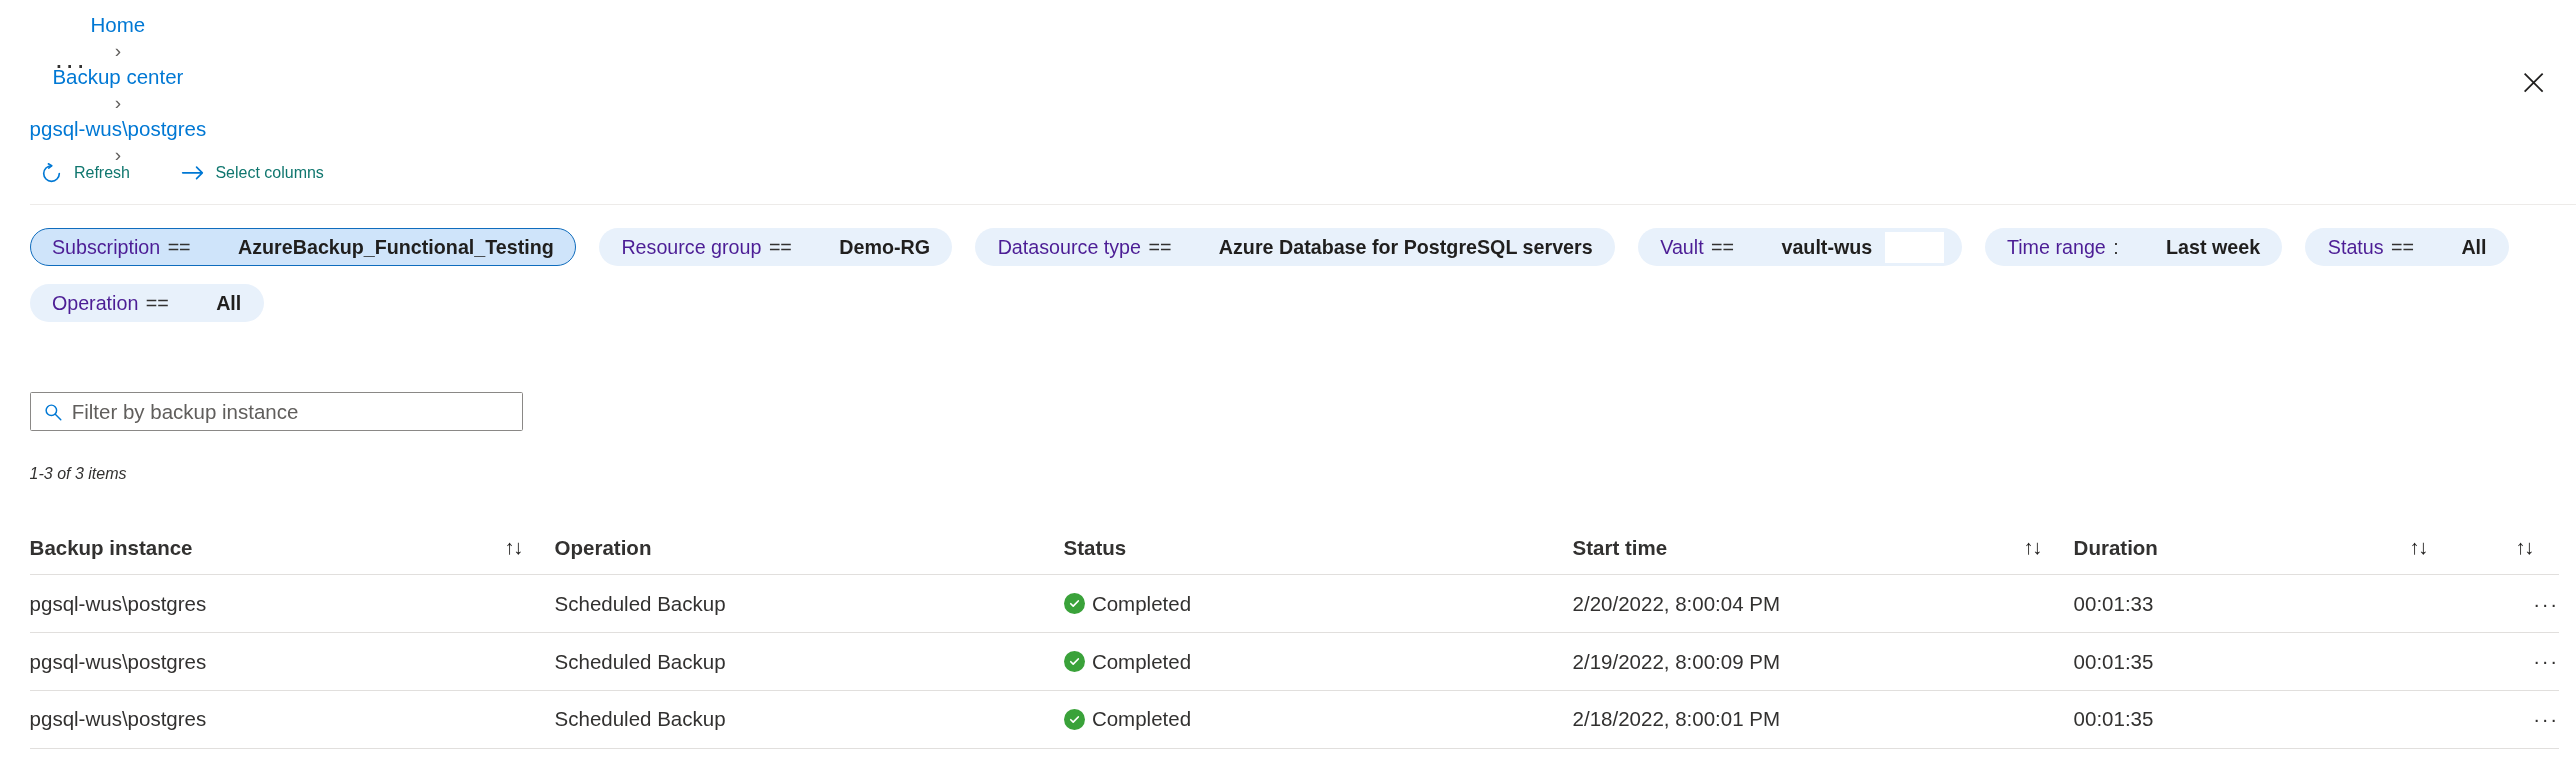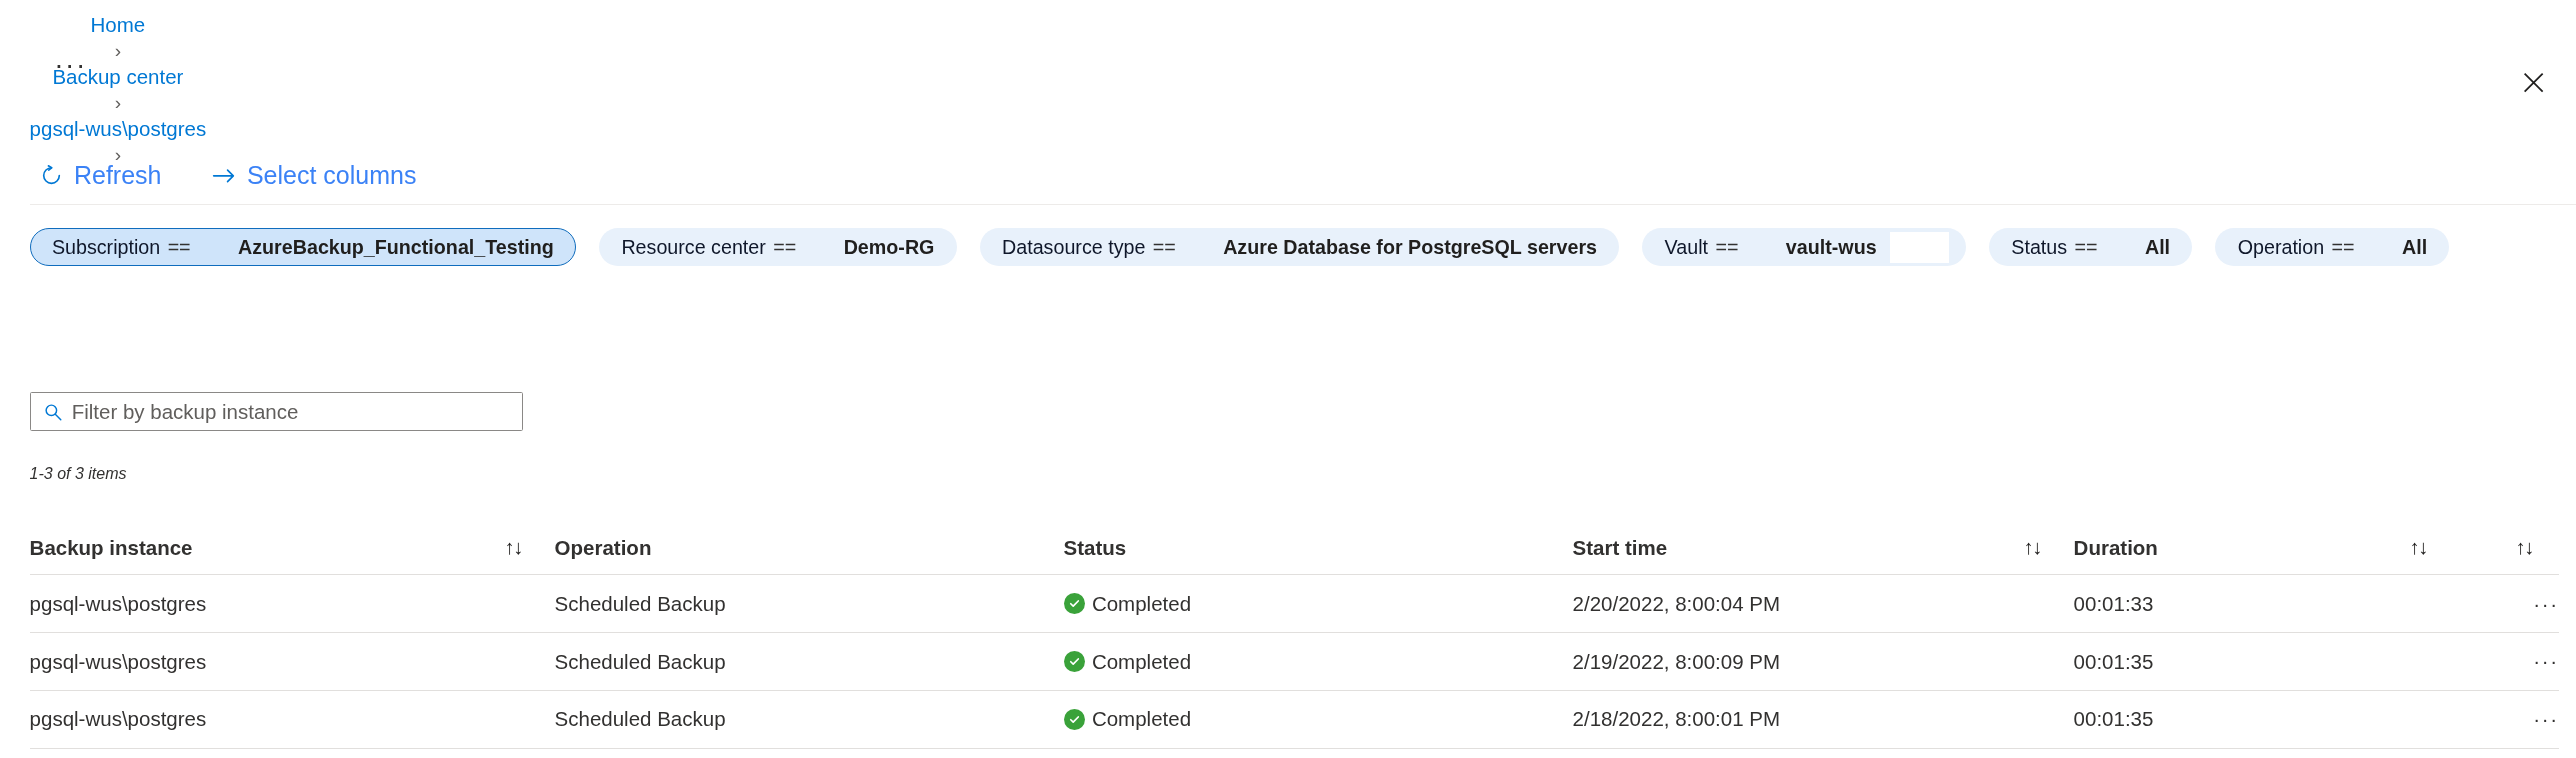--- a/index.html
+++ b/index.html
@@ -87,22 +87,22 @@
     display: flex;
     align-items: center;
     gap: 0px;
   }
   .cmd {
     display: flex;
     align-items: center;
     gap: 9.9px;
     padding: 4.9px 18px 4.9px 9.9px;
     cursor: pointer;
-    font-size: 25px;
-    color: #3b82f6;
+    font-size: 16px;
+    color: #0f766e;
     white-space: nowrap;
   }
   .cmd .glyph {
     color: #0078d4;
     display: inline-flex;
     align-items: center;
     justify-content: center;
     width: 24.6px;
     height: 24.6px;
   }
@@ -135,21 +135,21 @@
     padding: 0 21.3px;
     border-radius: 19px;
     background: #e8f1fb;
     color: #323130;
     font-size: 19.7px;
     white-space: nowrap;
     cursor: pointer;
     border: 0.8px solid transparent;
     position: relative;
   }
-  .pill .pk { font-weight: 400; color: #0f172a; }
+  .pill .pk { font-weight: 400; color: #4c1d95; }
   .pill .op { margin: 0 7.4px; color: #323130; }
   .pill .pv { font-weight: 700; color: #201f1e; margin-left: 40px; }
   .pill.active {
     background: #cfe4fa;
     border: 1.6px solid #0f6cbd;
   }
   .pill .vault-blank {
     display: inline-block;
     width: 59px;
     height: 31px;
@@ -330,34 +330,39 @@
 
 <div class="rule"></div>
 
 <div class="filters" id="filters">
     <div class="pill active">
       <span class="pk">Subscription</span>
       <span class="op">==</span>
       <span class="pv">AzureBackup_Functional_Testing</span>
     </div>
     <div class="pill">
-      <span class="pk">Resource center</span>
+      <span class="pk">Resource group</span>
       <span class="op">==</span>
       <span class="pv">Demo-RG</span>
     </div>
     <div class="pill">
       <span class="pk">Datasource type</span>
       <span class="op">==</span>
       <span class="pv">Azure Database for PostgreSQL servers</span>
     </div>
     <div class="pill">
       <span class="pk">Vault</span>
       <span class="op">==</span>
       <span class="pv">vault-wus</span>
       <span class="vault-blank"></span>
+    </div>
+    <div class="pill">
+      <span class="pk">Time range</span>
+      <span class="op">:</span>
+      <span class="pv">Last week</span>
     </div>
     <div class="pill">
       <span class="pk">Status</span>
       <span class="op">==</span>
       <span class="pv">All</span>
     </div>
     <div class="pill">
       <span class="pk">Operation</span>
       <span class="op">==</span>
       <span class="pv">All</span>

